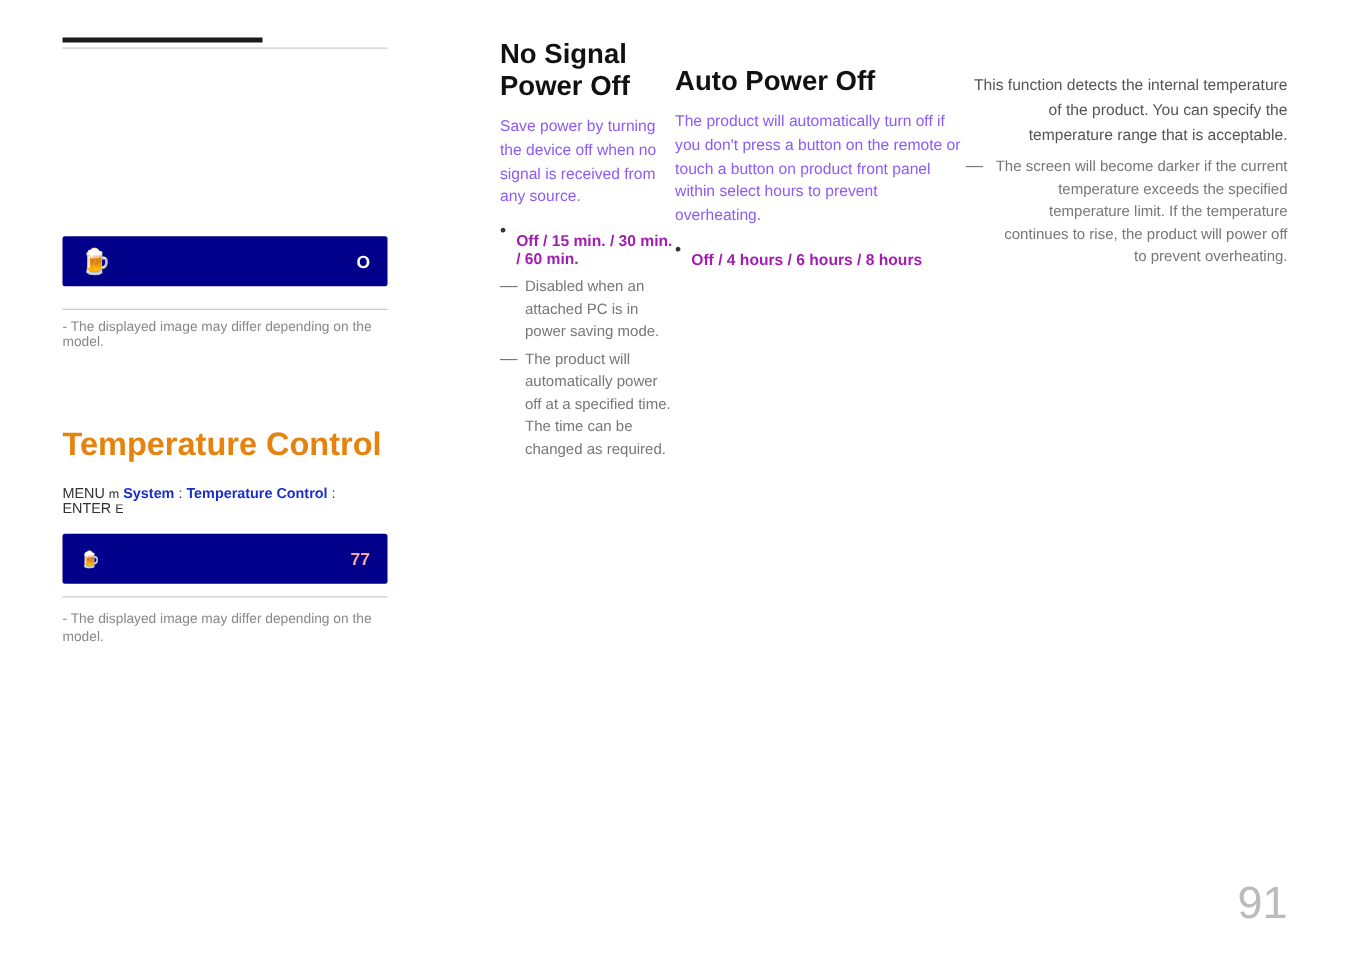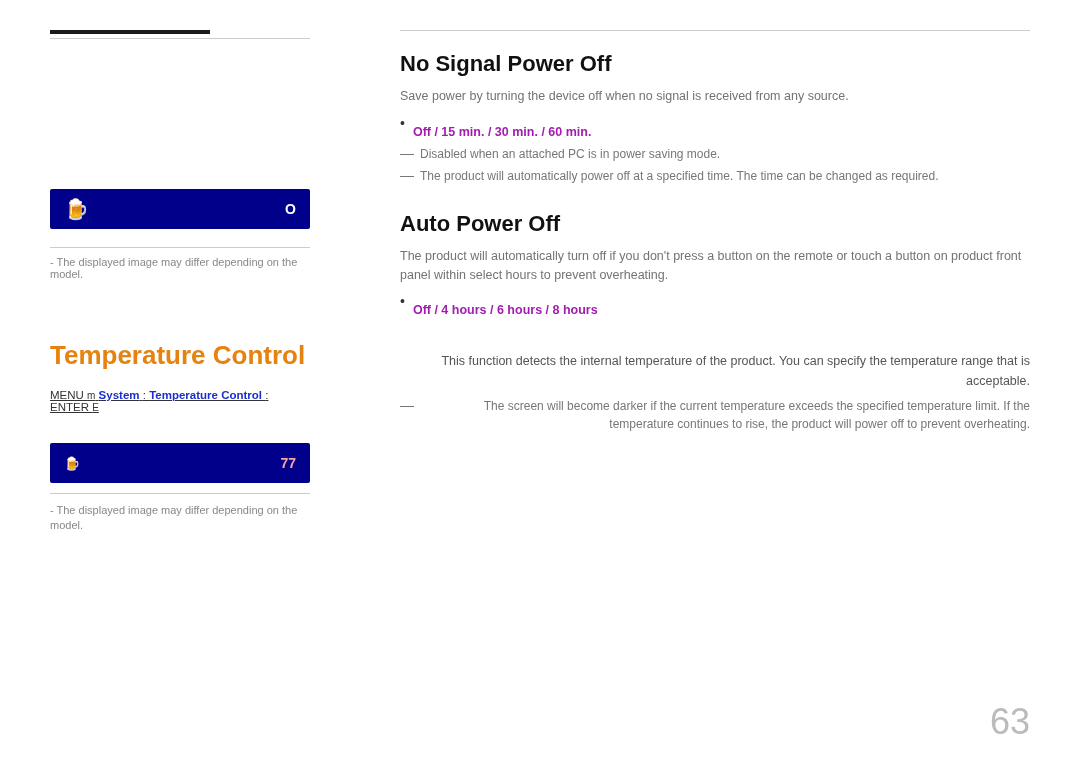--- a/index.html
+++ b/index.html
@@ -84,22 +84,21 @@
     .temp-title {
       font-size: 26px;
       font-weight: bold;
       color: #e6820e;
       margin-bottom: 18px;
     }
 
     .menu-path {
       font-size: 11.5px;
       color: #333;
-      margin-bottom: 30px;
-      text-decoration: underline;
+      margin-bottom: 14px;
     }
 
     .menu-path .highlight {
       color: #1a2ecc;
       font-weight: bold;
     }
 
     .screen-demo-2 {
       background: #00008B;
       border-radius: 2px;
@@ -122,21 +121,20 @@
       height: 1px;
       background: #ccc;
       margin: 8px 0;
     }
 
     
     .right-col {
       flex: 1;
       padding: 30px 50px 20px 60px;
       display: flex;
-      flex-direction: column;
     }
 
     .top-bar-container {
       display: flex;
       align-items: center;
       margin-bottom: 20px;
     }
 
     .top-bar-full {
       flex: 1;
@@ -147,21 +145,21 @@
     
     .section-title {
       font-size: 22px;
       font-weight: bold;
       color: #111;
       margin-bottom: 10px;
     }
 
     .section-desc {
       font-size: 12.5px;
-      color: #737373;
+      color: #8b5cf6;
       margin-bottom: 8px;
       line-height: 1.5;
     }
 
     .bullet-item {
       display: flex;
       align-items: flex-start;
       margin-bottom: 6px;
       font-size: 12.5px;
     }
@@ -315,13 +313,13 @@
 
 
       <div class="dash-note-temp">
         <span class="dash-symbol" style="margin-right:6px;">—</span>
         <span>The screen will become darker if the current temperature exceeds the specified temperature limit. If the temperature continues to rise, the product will power off to prevent overheating.</span>
       </div>
     </div>
   </div>
 </div>
 
-<div class="page-number">63</div>
+<div class="page-number">91</div>
 
 </body></html>

